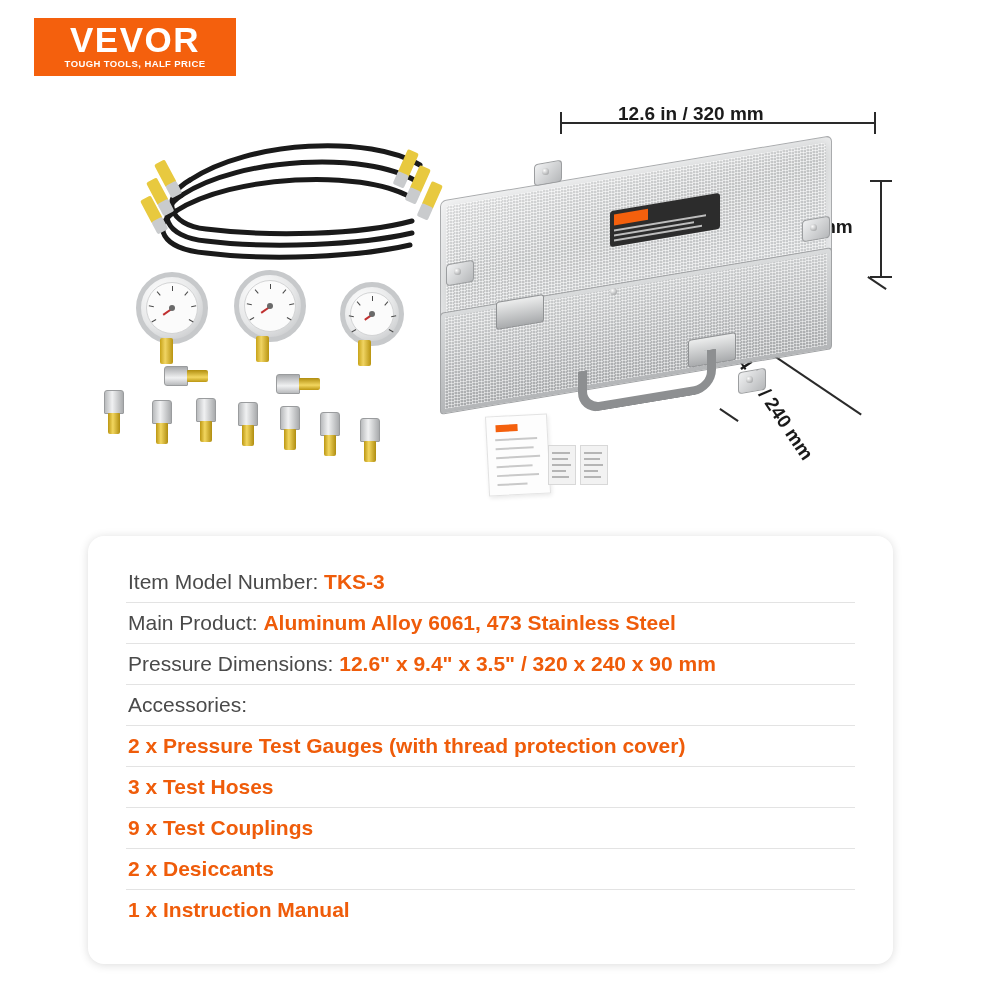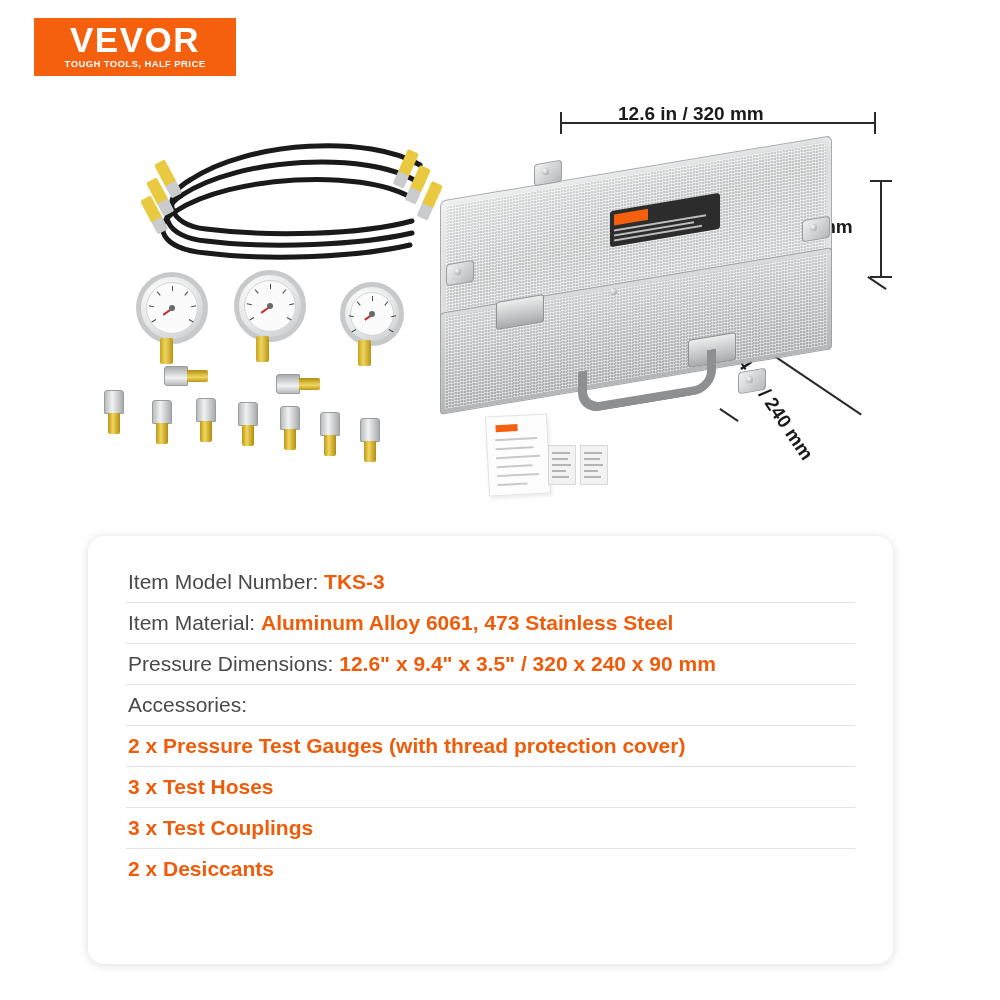--- a/index.html
+++ b/index.html
@@ -496,28 +496,29 @@
 
 </div>
 
 <div id="spec-card">
 
   <div class="spec-row">
     <span class="spec-label">Item Model Number: </span><span class="spec-value">TKS-3</span>
   </div>
 
   <div class="spec-row">
-    <span class="spec-label">Item Material: </span><span class="spec-value">Aluminum Alloy 6061, 473 Stainless Steel</span>
+    <span class="spec-label">Main Product: </span><span class="spec-value">Aluminum Alloy 6061, 473 Stainless Steel</span>
   </div>
 
 
   <div class="spec-row">
     <span class="spec-label">Pressure Dimensions: </span><span class="spec-value">12.6" x 9.4" x 3.5" / 320 x 240 x 90 mm</span>
   </div>
 
   <div class="spec-row acc-head">Accessories:</div>
 
   <div class="spec-row accessory">2 x Pressure Test Gauges (with thread protection cover)</div>
   <div class="spec-row accessory">3 x Test Hoses</div>
-  <div class="spec-row accessory">3 x Test Couplings</div>
+  <div class="spec-row accessory">9 x Test Couplings</div>
   <div class="spec-row accessory">2 x Desiccants</div>
+  <div class="spec-row accessory">1 x Instruction Manual</div>
 
 </div>
 
 </body></html>

